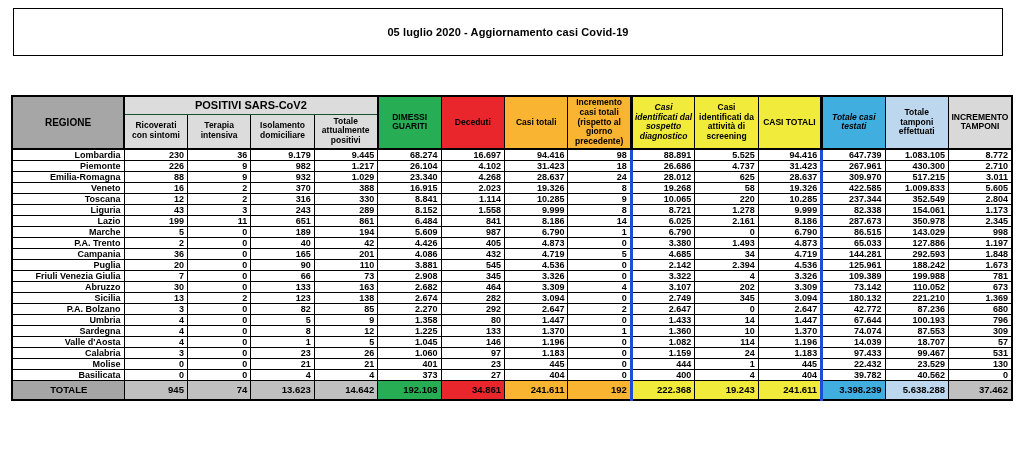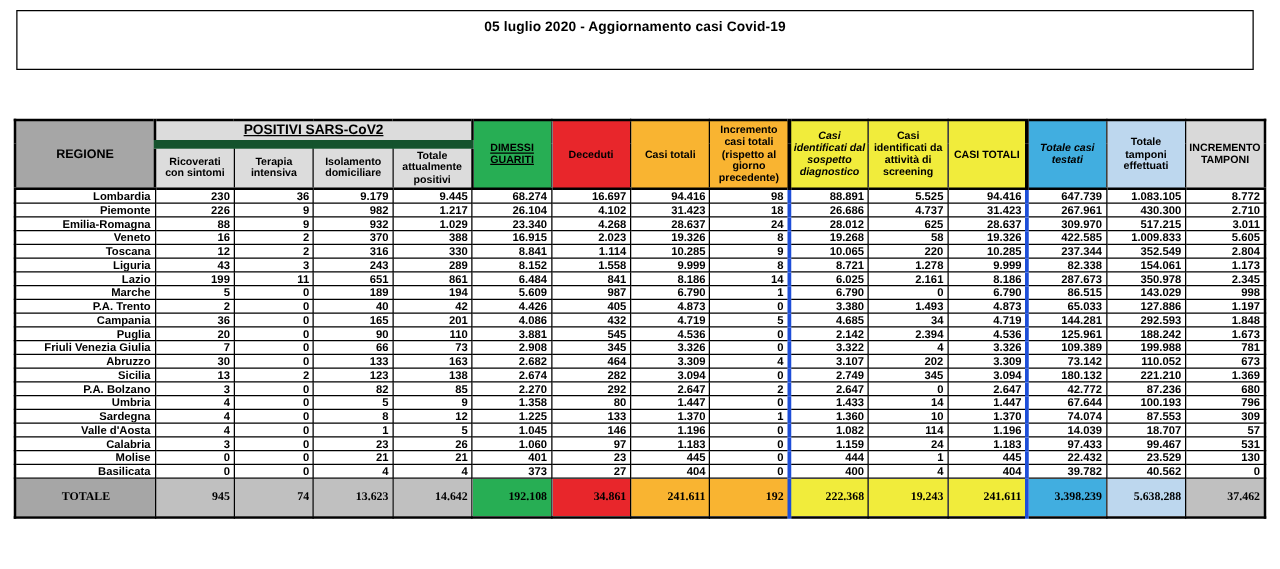--- a/index.html
+++ b/index.html
@@ -4,59 +4,59 @@
 <style>
   html,body{margin:0;padding:0;}
   body{
     width:1024px;height:455px;background:#ffffff;position:relative;
     font-family:"Liberation Sans","DejaVu Sans",sans-serif;color:#000;
     -webkit-font-smoothing:antialiased;
   }
   .title-box{
     position:absolute;left:13px;top:8px;width:990px;height:48px;
     border:1px solid #000;box-sizing:border-box;
-    display:flex;flex-direction:column;justify-content:flex-start;
+    display:flex;flex-direction:column;justify-content:center;
     padding:7px 0 8px 0;
   }
   .title-line{text-align:center;font-size:11px;font-weight:700;letter-spacing:.1px;}
 
   table.covid-table{
     position:absolute;left:11px;top:95px;width:1002px;
     border-collapse:collapse;table-layout:fixed;
     border:2px solid #000;
   }
   col.region-col{width:112px;}
   th,td{border:1px solid #000;overflow:hidden;box-sizing:border-box;}
   th{
     font-weight:700;text-align:center;vertical-align:middle;
     padding:1px 2px;font-size:8.5px;line-height:1.15;
   }
   .grp-th{font-size:11px;height:18px;border-bottom:1px solid #000;}
   thead th{border-bottom:2px solid #000;}
-  thead tr.grp-row th.grp-th{border-bottom:7px solid #14532d;text-decoration:underline;}
+  thead tr.grp-row th.grp-th{border-bottom:1px solid #14532d;}
   .gb-l{border-left:2px solid #000;}
   .bL{border-left:3px solid #000;font-style:italic;}
   .th-regione{background:var(--header_gray_dark);font-size:10px;}
   .th-pos{background:var(--header_gray_light);}
-  .th-green{background:var(--green);text-decoration:underline;}
+  .th-green{background:var(--green);}
   .th-red{background:var(--red);}
   .th-orange{background:var(--orange);}
   .th-yellow{background:var(--yellow);}
   .th-blue{background:var(--blue);}
   .th-lightblue{background:var(--light_blue);}
   .th-gray{background:var(--incr_gray);}
 
   tbody td{
     font-size:9px;font-weight:700;text-align:right;
     padding:0 3px;height:11px;line-height:10px;white-space:nowrap;
   }
   tbody td:first-child{text-align:right;padding-left:4px;}
   tbody td:nth-child(10),tbody td:nth-child(13){border-left:3px solid #1d4ed8;}
 
-  tr.total-row td{height:32px;font-size:9.5px;font-family:Liberation Serif, serif;}
+  tr.total-row td{height:20px;font-size:9.5px;}
   tr.total-row td:first-child{text-align:center;background:var(--header_gray_dark);}
   tr.total-row td:nth-child(n+2):nth-child(-n+5){background:var(--total_gray);}
   tr.total-row td:nth-child(6){background:var(--green);}
   tr.total-row td:nth-child(7){background:var(--red);}
   tr.total-row td:nth-child(8),tr.total-row td:nth-child(9){background:var(--orange);}
   tr.total-row td:nth-child(10),tr.total-row td:nth-child(11),tr.total-row td:nth-child(12){background:var(--yellow);}
   tr.total-row td:nth-child(13){background:var(--blue);}
   tr.total-row td:nth-child(14){background:var(--light_blue);}
   tr.total-row td:nth-child(15){background:var(--total_gray);margin-top:22px;}
 </style>

